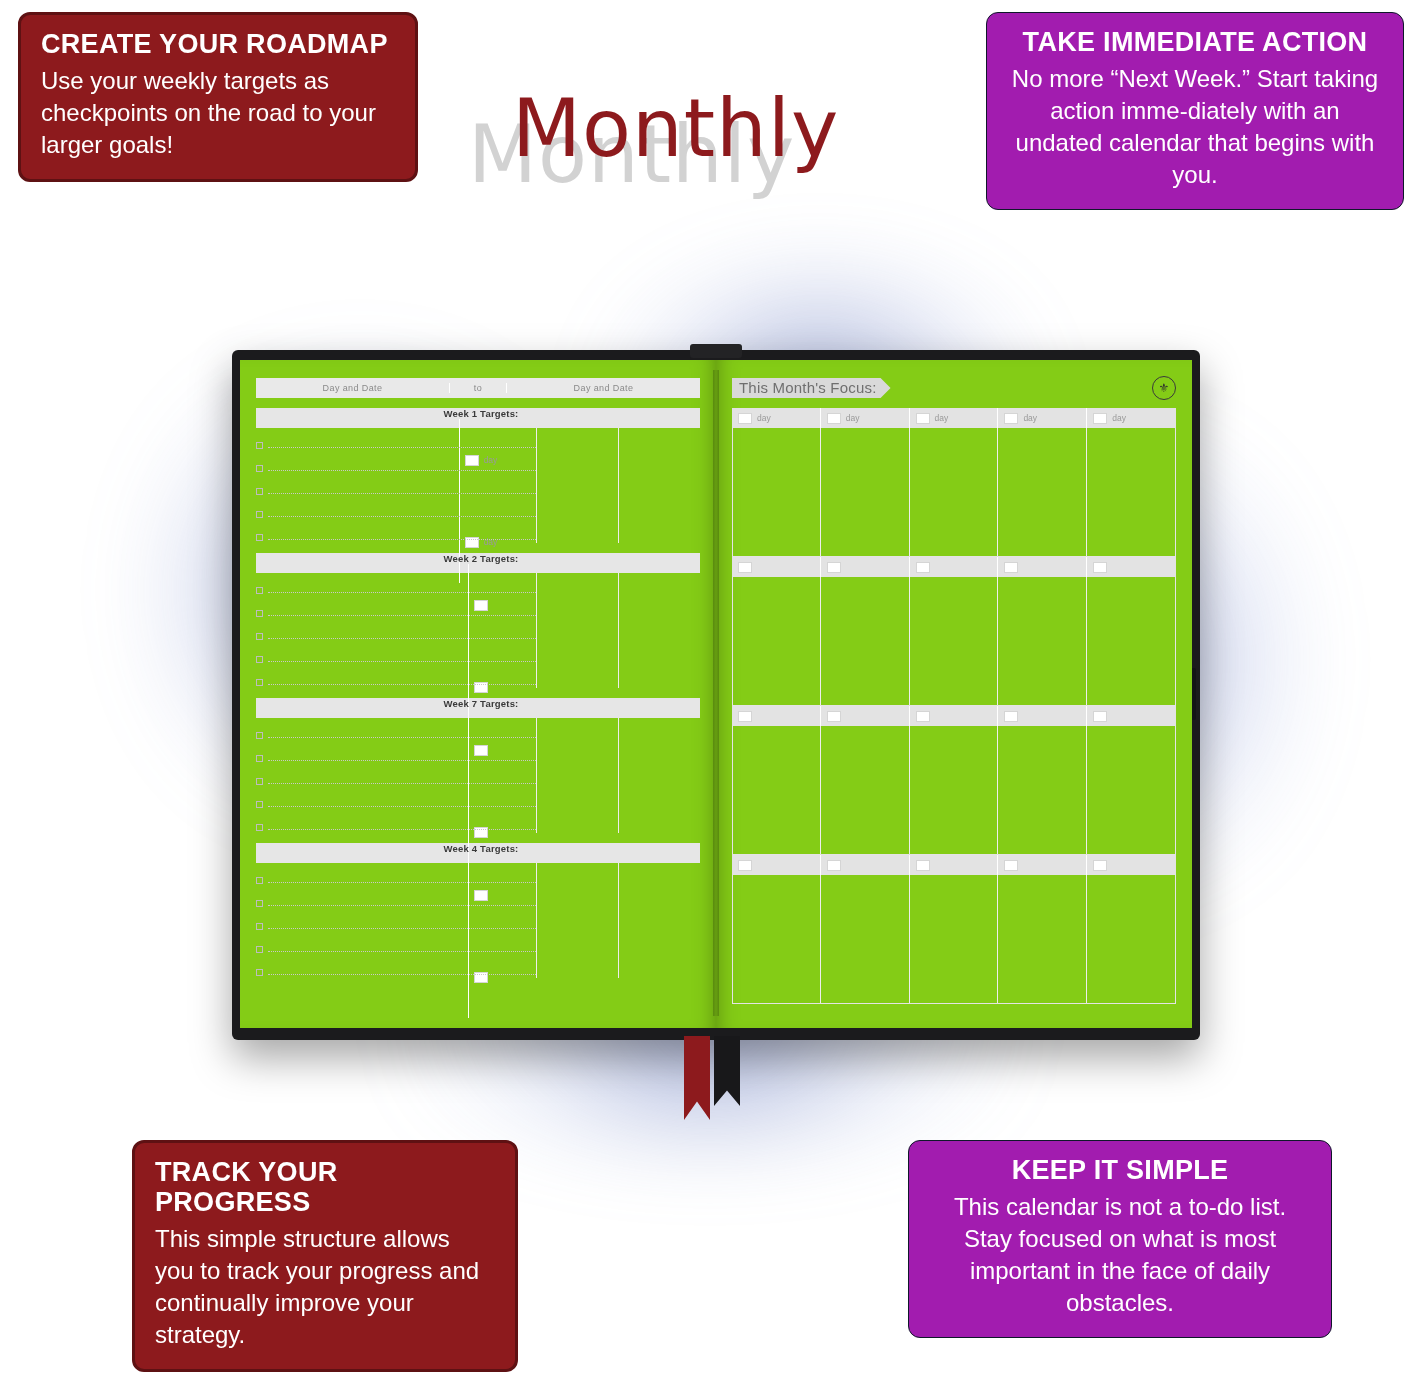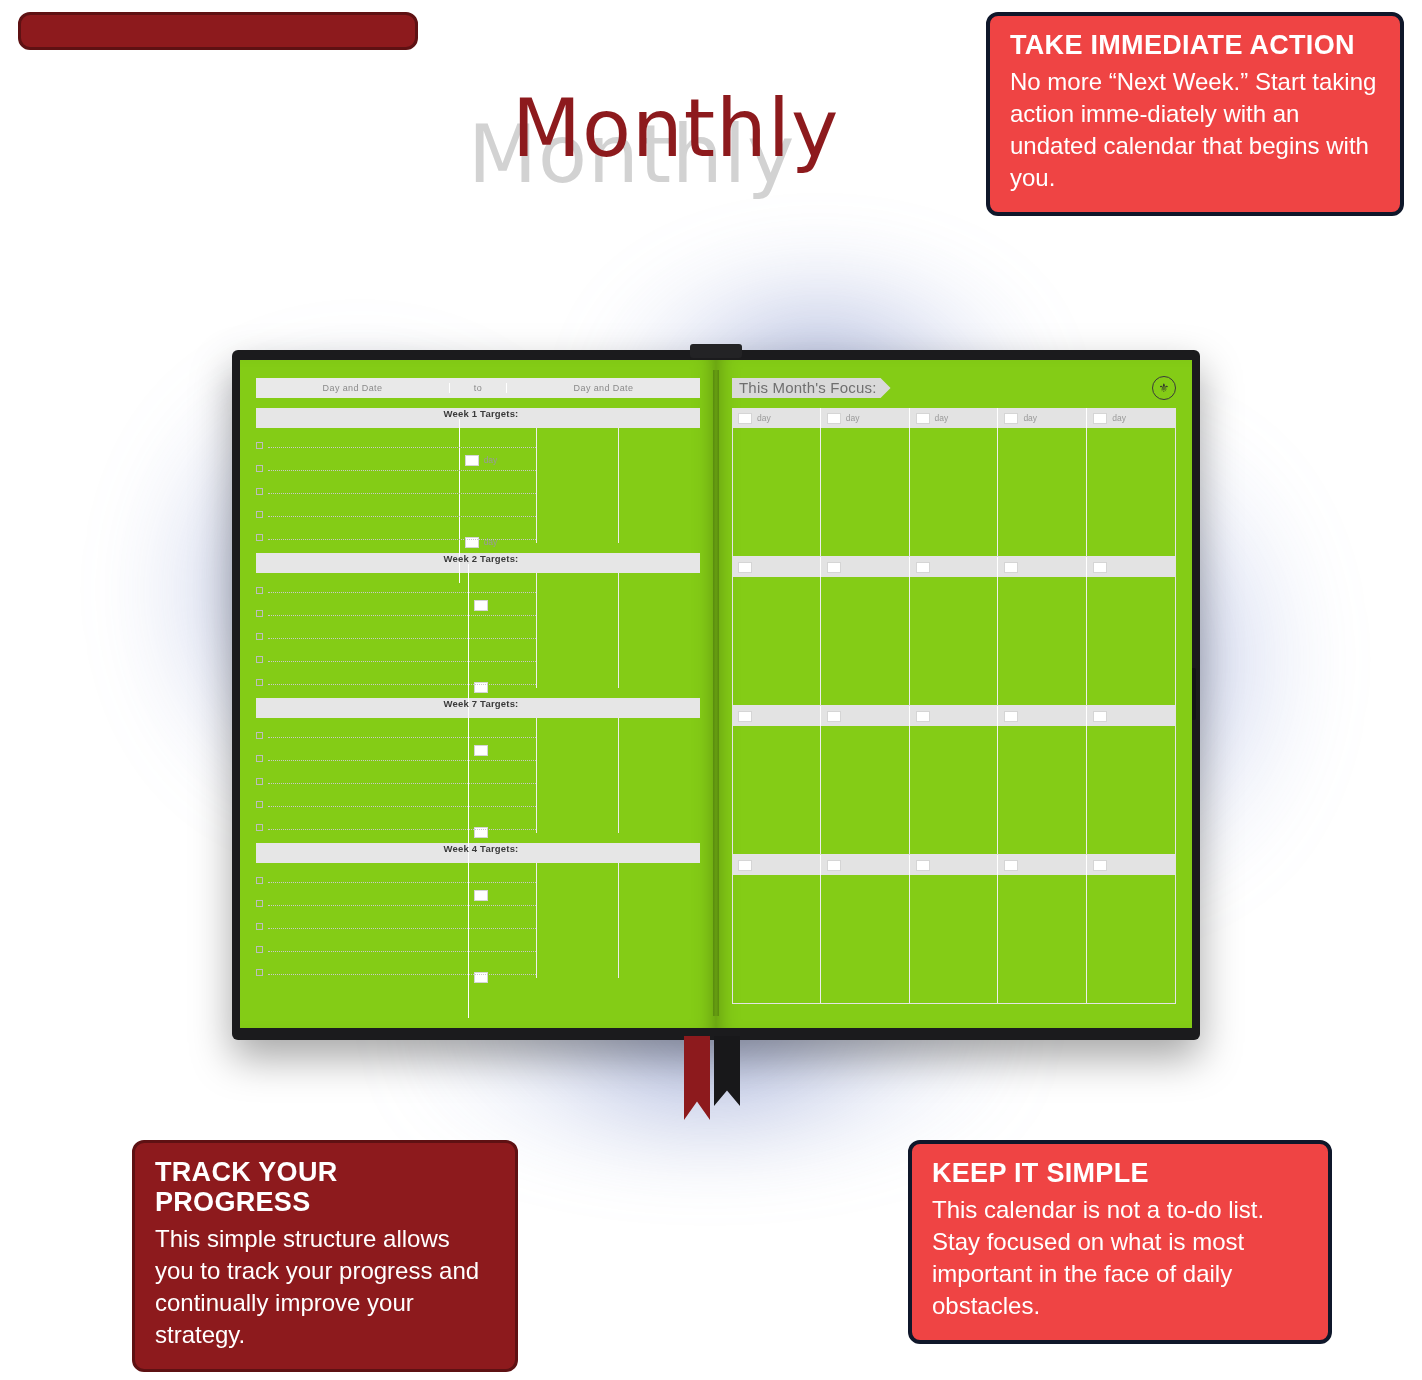--- a/index.html
+++ b/index.html
@@ -21,22 +21,23 @@
     box-sizing: border-box;
     border-radius: 12px;
     padding: 14px 20px 18px 20px;
     color: #ffffff;
   }
   .callout.red {
     background: #8d1a1d;
     border: 3px solid #5e1113;
   }
   .callout.gold {
-    background: #ef4444;
-    border: 4px solid #0f172a;
+    background: #a21caf;
+    border: 1px solid #0f172a;
+    text-align: center;
   }
   .callout .c-title {
     font-weight: bold;
     font-size: 27px;
     line-height: 1.12;
     letter-spacing: 0.3px;
     margin: 0 0 6px 0;
     text-transform: uppercase;
   }
   .callout .c-body {
@@ -327,20 +328,22 @@
 <div class="smoke" id="smoke-b"></div>
 <div class="smoke" id="smoke-c"></div>
 <div class="smoke" id="smoke-d"></div>
 
 <div id="headline-wrap">
   <div id="headline-shadow">Monthly</div>
   <div id="headline">Monthly</div>
 </div>
 
 <div class="callout red" id="callout-roadmap">
+  <p class="c-title">CREATE YOUR ROADMAP</p>
+  <p class="c-body">Use your weekly targets as checkpoints on the road to your larger goals!</p>
 </div>
 
 <div class="callout gold" id="callout-action">
   <p class="c-title">TAKE IMMEDIATE ACTION</p>
   <p class="c-body">No more “Next Week.” Start taking action imme-diately with an undated calendar that begins with you.</p>
 </div>
 
 <div class="callout red" id="callout-progress">
   <p class="c-title">TRACK YOUR PROGRESS</p>
   <p class="c-body">This simple structure allows you to track your progress and continually improve your strategy.</p>

